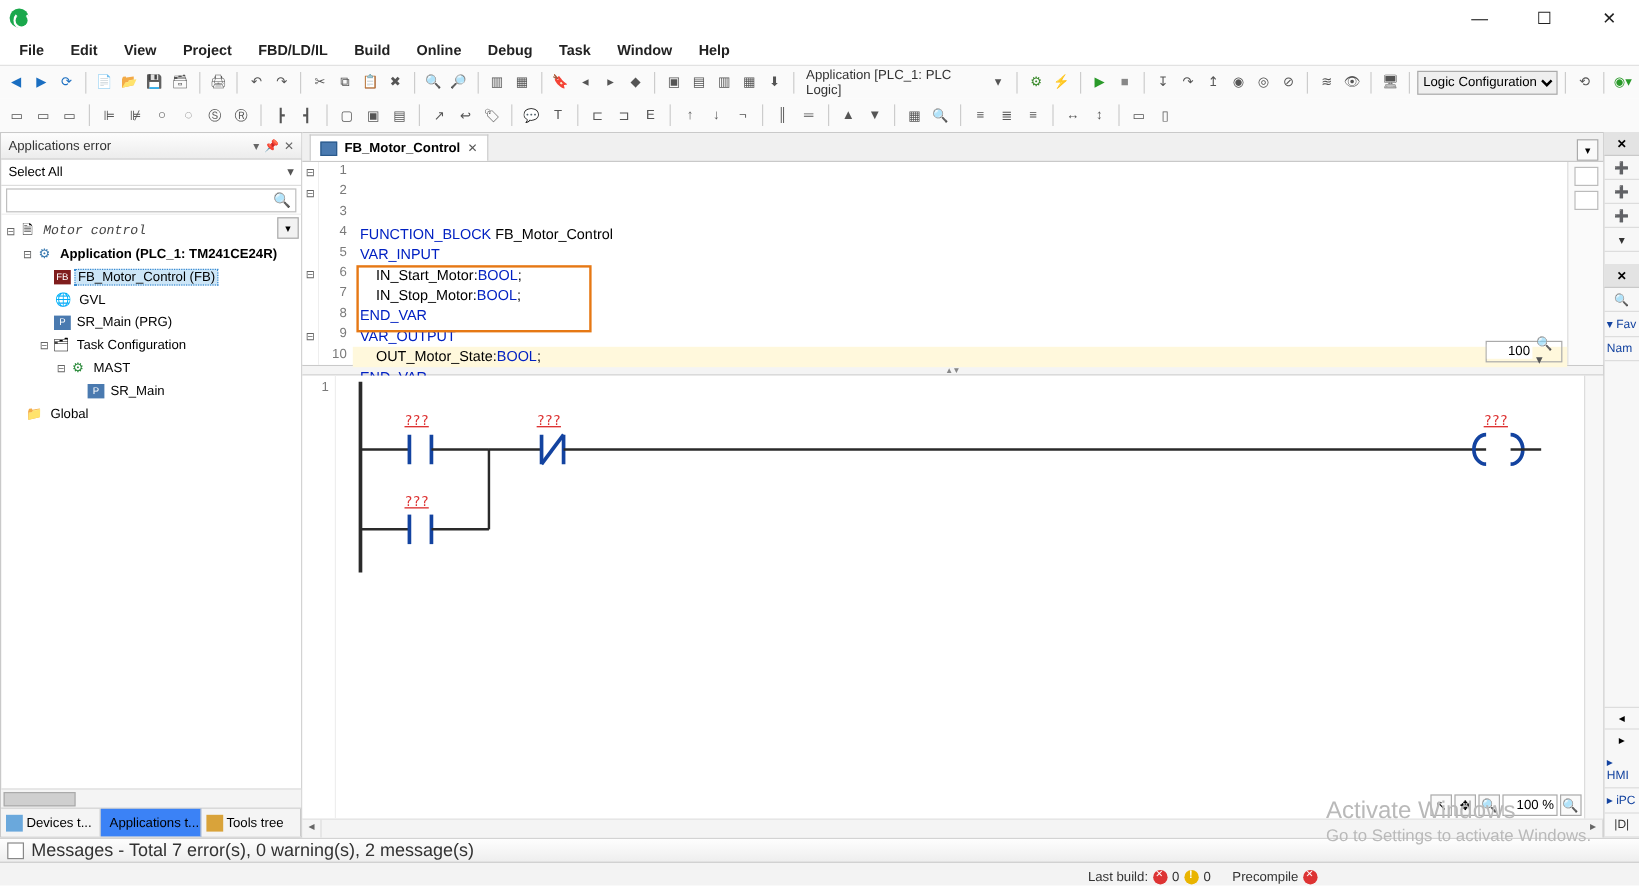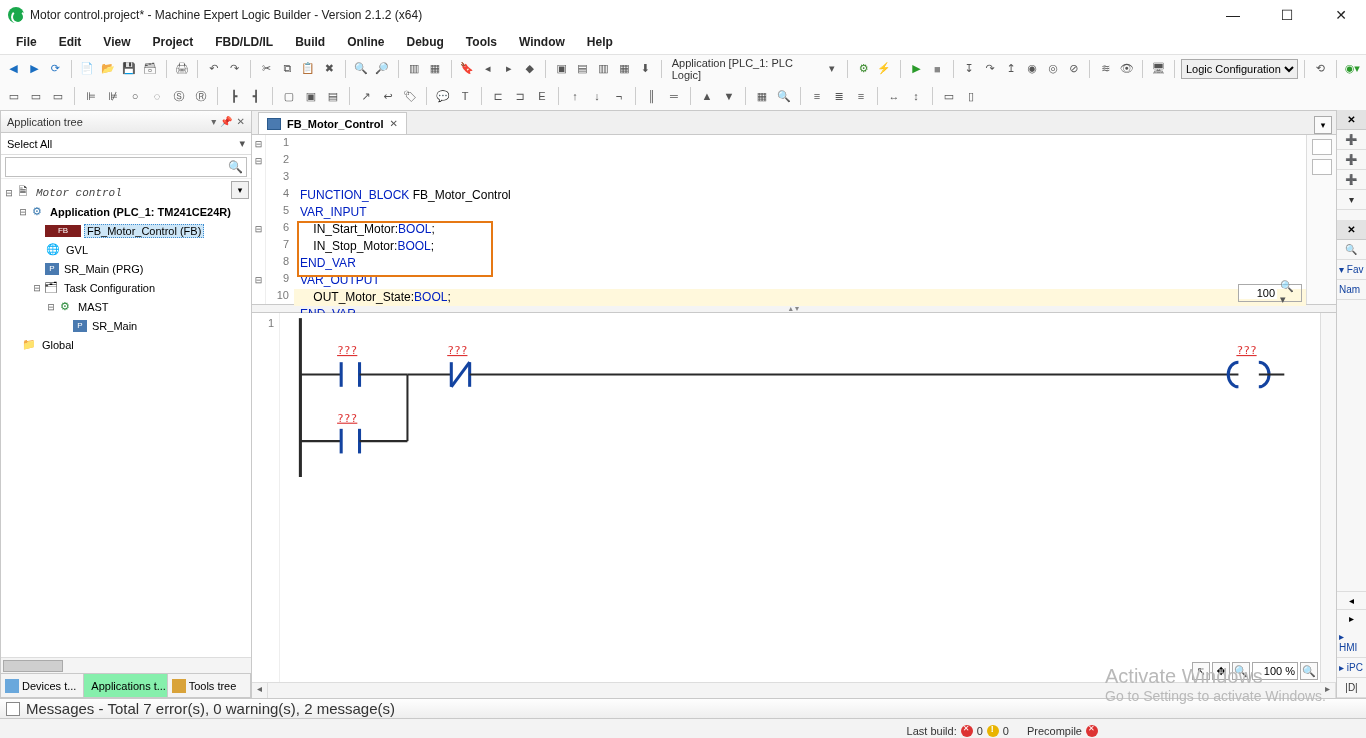--- a/index.html
+++ b/index.html
@@ -33,21 +33,21 @@
 .tree .ic{width:16px;height:16px;margin-right:3px;display:inline-flex;align-items:center;justify-content:center;font-size:11px;}
 .tree .lbl.sel{background:#cde6f7;border:1px dotted #3b8bd1;padding:0 2px;}
 .tree .lbl{padding:0 2px;}
 .tree .italic{font-style:italic;color:#444;font-family:Liberation Mono, monospace;}
 .tree .bold{font-weight:700;}
 .tree .dropdownbox{position:absolute;right:2px;top:2px;width:18px;height:18px;border:1px solid #aaa;background:#f2f2f2;display:flex;align-items:center;justify-content:center;font-size:9px;}
 .hscroll{height:16px;border-top:1px solid #ddd;background:#f4f4f4;display:flex;align-items:center;}
 .hscroll .thumb{height:12px;width:60px;background:#cfcfcf;border:1px solid #aaa;margin-left:2px;}
 .lefttabs{height:24px;display:flex;border-top:1px solid #c9c9c9;font-size:11px;}
 .lefttabs .ltab{flex:1;display:flex;align-items:center;gap:3px;padding:0 4px;border-right:1px solid #c9c9c9;overflow:hidden;white-space:nowrap;background:#f4f4f4;}
-.lefttabs .ltab.active{background:#86efac;}
+.lefttabs .ltab.active{background:#3b82f6;}
 .lefttabs .ltab .ticon{width:14px;height:14px;display:inline-block;}
 
 .center{flex:1;display:flex;flex-direction:column;border-top:1px solid #c9c9c9;min-width:0;}
 .edtabs{height:24px;display:flex;align-items:flex-end;background:#f0f0f0;border-bottom:1px solid #c9c9c9;padding-left:6px;gap:4px;}
 .edtab{height:22px;display:flex;align-items:center;gap:6px;padding:0 8px;font-size:11px;background:#fff;border:1px solid #c9c9c9;border-bottom:none;position:relative;}
 .edtab .ticon{width:14px;height:12px;background:#4a7ab0;border:1px solid #2b5a8c;}
 .edtab .tclose{font-size:10px;color:#555;}
 .edtab b{font-weight:700;}
 .edtabs .edspacer{flex:1;}
 .edtabs .eddrop{width:18px;height:18px;border:1px solid #aaa;background:#fafafa;display:flex;align-items:center;justify-content:center;font-size:9px;margin-right:4px;}
@@ -107,38 +107,37 @@
 svg .wire{stroke:#2a2a2a;stroke-width:2;}
 svg .contact{stroke:#1343a0;stroke-width:3;fill:none;}
 svg .coil{stroke:#1343a0;stroke-width:3;fill:none;}
 svg .qmark{fill:#d33;font-size:11px;font-family:Consolas,monospace; text-decoration: underline wavy #d33 1px;}
 </style>
 </head>
 <body>
 
 <div class="titlebar">
   <span class="app-icon"></span>
-  <span>Motor control.project* - Machine Expert Logic Builder - Version 2.1.2 (x64)</span>
   <div class="winbtns">
     <span>—</span>
     <span>☐</span>
     <span>✕</span>
   </div>
 </div>
 
 <div class="menubar">
   <span class="item">File</span>
   <span class="item">Edit</span>
   <span class="item">View</span>
   <span class="item">Project</span>
   <span class="item">FBD/LD/IL</span>
   <span class="item">Build</span>
   <span class="item">Online</span>
   <span class="item">Debug</span>
-  <span class="item">Tools</span>
+  <span class="item">Task</span>
   <span class="item">Window</span>
   <span class="item">Help</span>
 </div>
 
 <div class="toolbar">
   <span class="tbtn" style="color:#1a6ec1">◀</span>
   <span class="tbtn" style="color:#1a6ec1">▶</span>
   <span class="tbtn" style="color:#1a6ec1">⟳</span>
   <span class="tsep"></span>
   <span class="tbtn">📄</span>
@@ -252,21 +251,21 @@
   <span class="tbtn">↕</span>
   <span class="tsep"></span>
   <span class="tbtn">▭</span>
   <span class="tbtn">▯</span>
 </div>
 
 <div class="main">
 
   <div class="leftpane">
     <div class="panehdr">
-      <span>Application tree</span>
+      <span>Applications error</span>
       <span class="hicons">
         <span>▾</span>
         <span>📌</span>
         <span>✕</span>
       </span>
     </div>
     <div class="selall">
       <span>Select All</span>
     </div>
     <div class="search">
@@ -279,21 +278,21 @@
           <span class="tw">⊟</span>
           <span class="ic">🗎</span>
           <span class="lbl italic">Motor control</span>
         </div>
       <div class="node" style="padding-left:14px">
           <span class="tw">⊟</span>
           <span class="ic" style="color:#3a7ab0">⚙</span>
           <span class="lbl bold">Application (PLC_1: TM241CE24R)</span>
         </div>
       <div class="node" style="padding-left:42px">
-          <span class="ic" style="background:#7f1d1d;color:#fff;font-size:8px;width:36px;height:12px">FB</span>
+          <span class="ic" style="background:#7f1d1d;color:#fff;font-size:8px;width:14px;height:12px">FB</span>
           <span class="lbl sel">FB_Motor_Control (FB)</span>
         </div>
       <div class="node" style="padding-left:42px">
           <span class="ic">🌐</span>
           <span class="lbl">GVL</span>
         </div>
       <div class="node" style="padding-left:42px">
           <span class="ic" style="background:#4a7ab0;color:#fff;font-size:8px;width:14px;height:12px">P</span>
           <span class="lbl">SR_Main (PRG)</span>
         </div>

